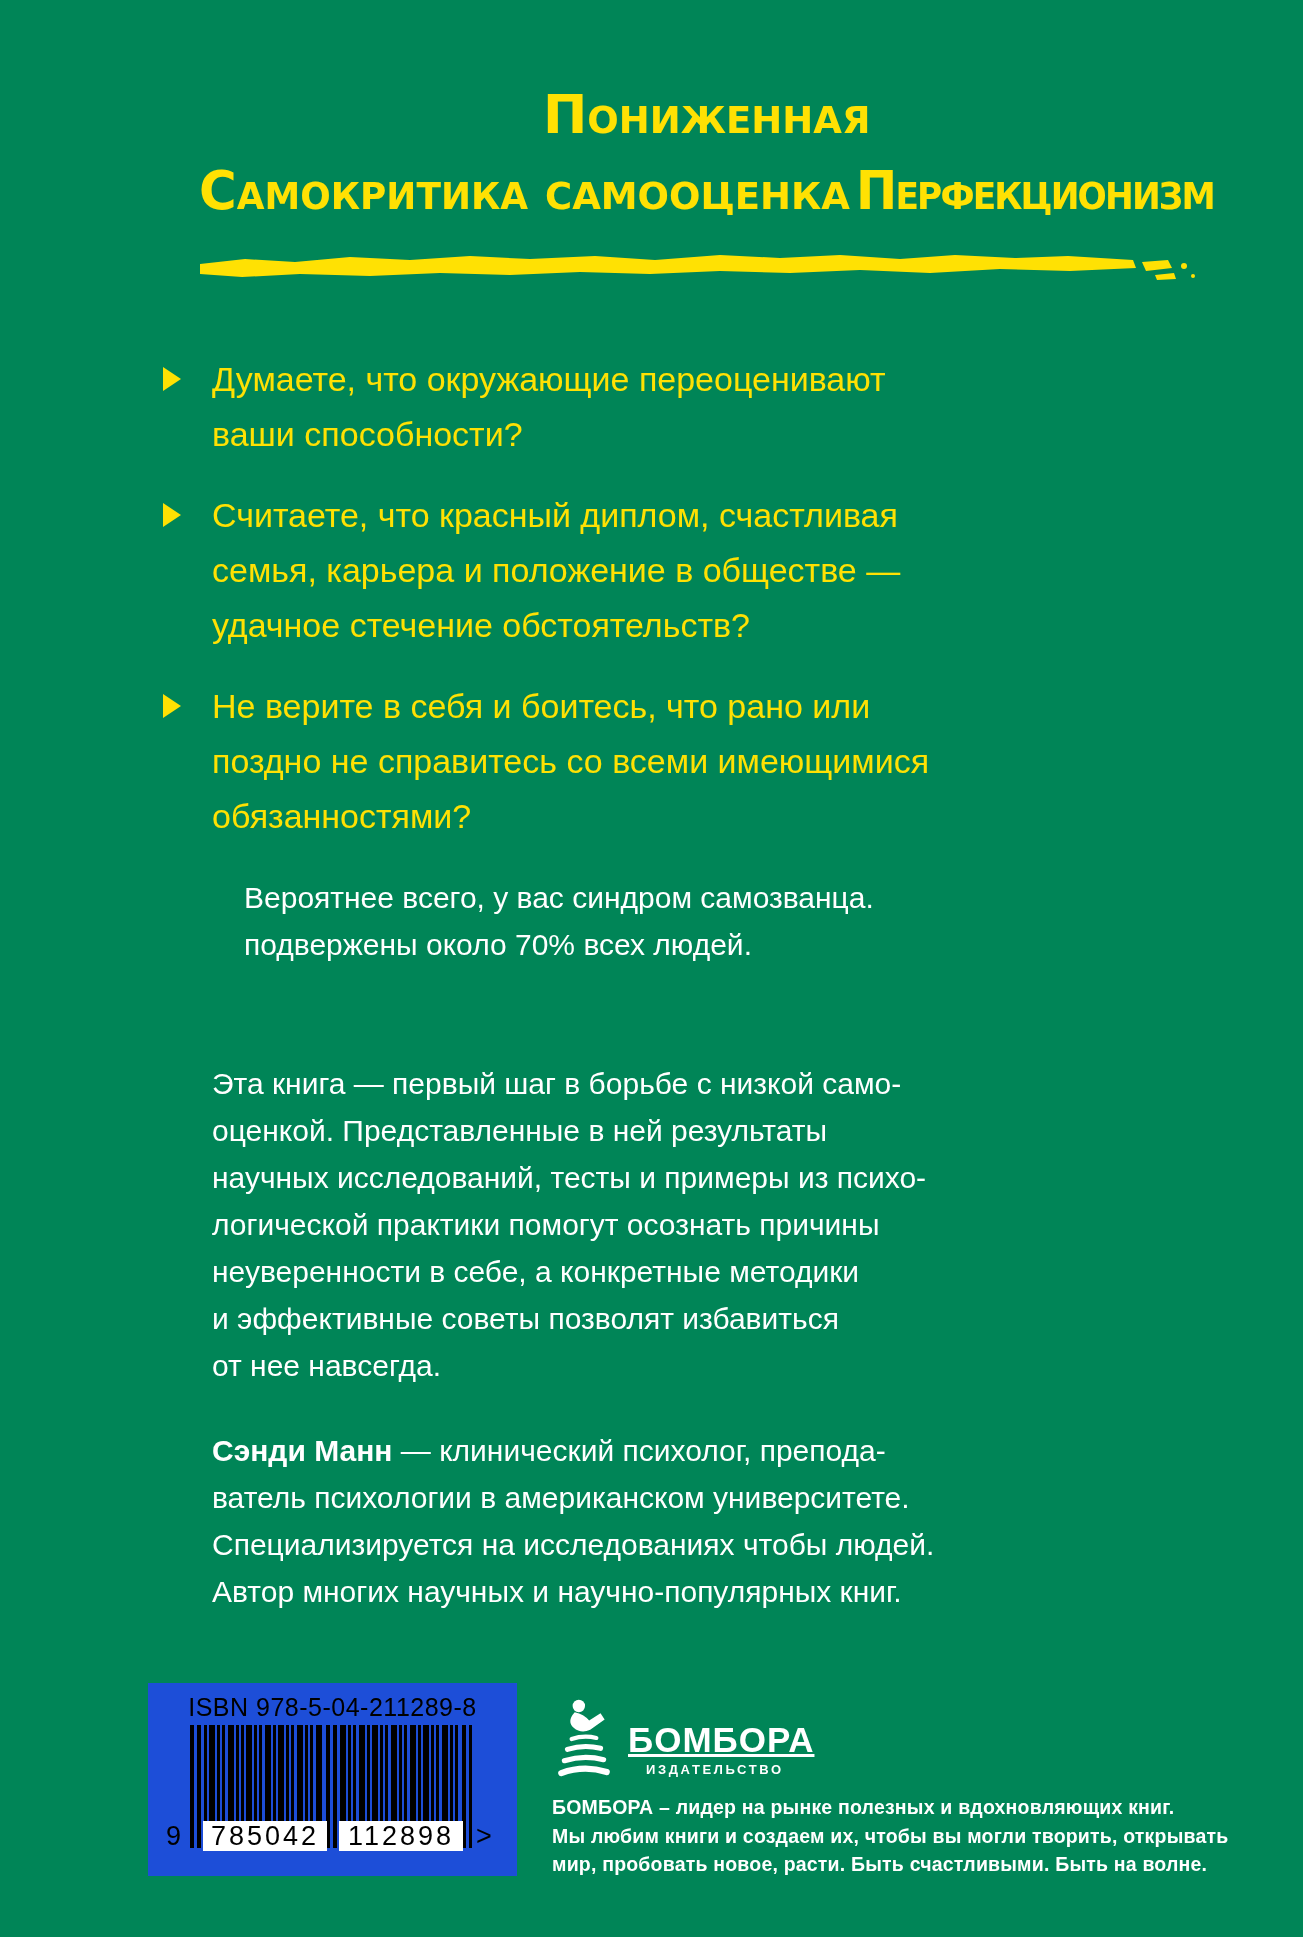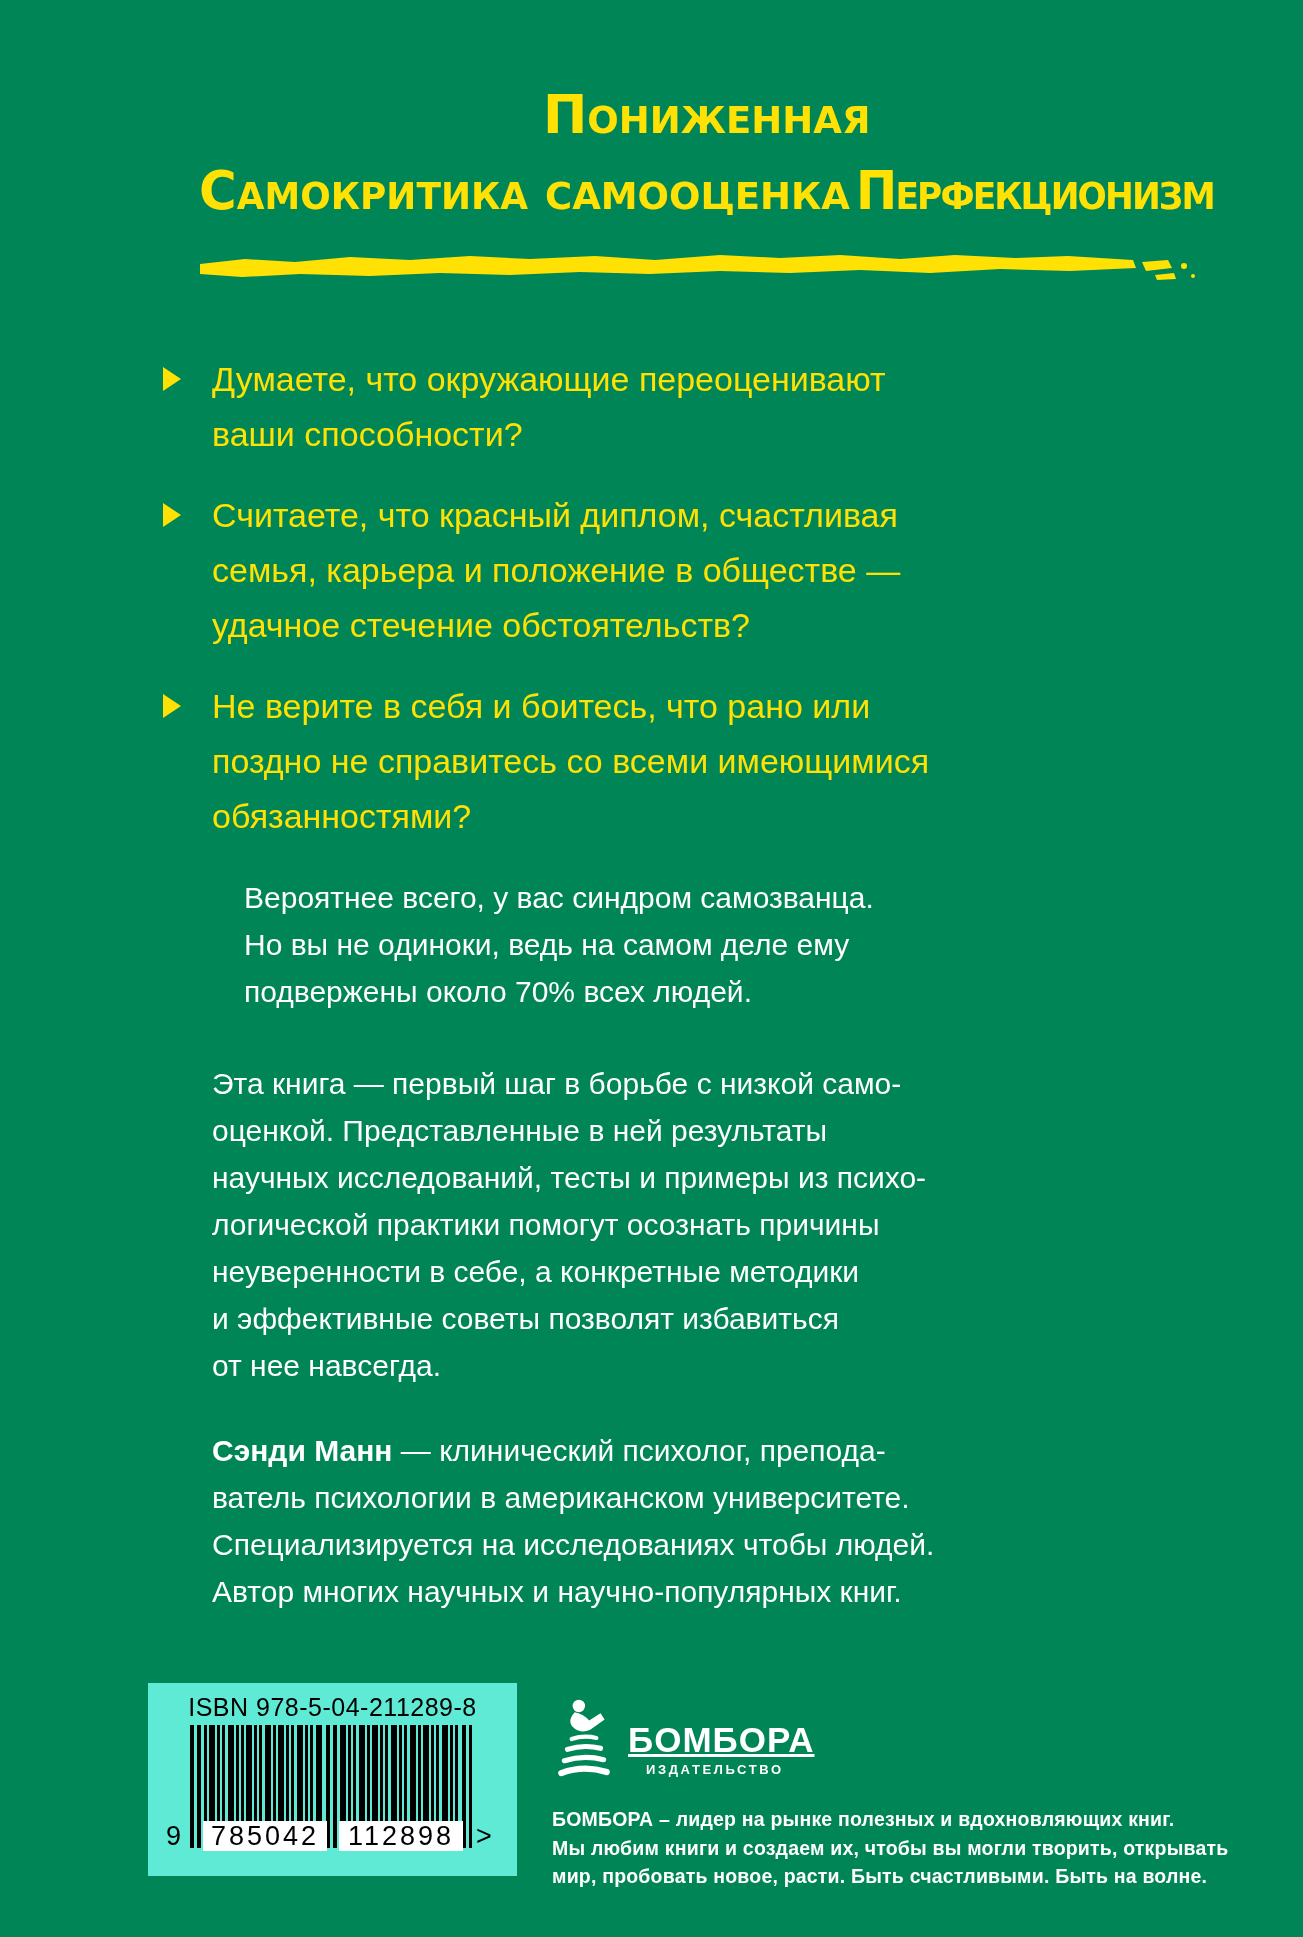--- a/index.html
+++ b/index.html
@@ -34,21 +34,21 @@
   .btext { margin-left:31px; color:#FFE103; font-size:34px; line-height:55px; }
   
   .para { position:absolute; left:212px; color:#FFFFFF; font-size:30px; line-height:47px; }
   .para-1 { top:874px;margin-left:32px; }
   .para-2 { top:1060px; }
   .para-author { top:1427px; }
   .para-author b { font-weight:700; }
   
   .isbn-box {
     position:absolute; left:148px; top:1683px; width:369px; height:193px;
-    background:#5eead4; color:#000;
+    background:#1d4ed8; color:#000;
   }
   .isbn-label {
     position:absolute; top:10px; left:0; right:0; text-align:center;
     font-size:25px; letter-spacing:.5px; white-space:nowrap;
   }
   .barcode { position:absolute; left:42px; top:42px; width:282px; height:123px; }
   .barcode svg { position:absolute; left:0; top:0; width:282px; height:123px; }
   .bc-digit {
     position:absolute; top:96px; font-size:27px; line-height:30px;
     background:#FFFFFF; padding:0 2px; white-space:nowrap;
@@ -64,21 +64,20 @@
     font-weight:700; font-size:35px; letter-spacing:1px; line-height:1; white-space:nowrap;text-decoration:underline;
   }
   .brand-sub {
     position:absolute; left:78px; top:66px; color:#fff;
     font-weight:700; font-size:13px; letter-spacing:2.6px; white-space:nowrap;padding-left:16px;
   }
   .tagline {
     position:absolute; left:552px; top:1793px; color:#FFFFFF;
     font-size:19.5px; line-height:28.5px; font-weight:700; letter-spacing:.2px;
     white-space:nowrap;
-    margin-top:12px;
   }
 </style>
 </head>
 <body>
 
 <div class="page">
 
   <div class="kw kw-left">Самокритика</div>
   <div class="kw kw-c1">Пониженная</div>
   <div class="kw kw-c2">самооценка</div>
@@ -116,21 +115,20 @@
       <div class="btext">
         <div>Не верите в себя и боитесь, что рано или</div>
         <div>поздно не справитесь со всеми имеющимися</div>
         <div>обязанностями?</div>
       </div>
     </li>
   </ul>
 
   <div class="para para-1">
     <div>Вероятнее всего, у вас синдром самозванца.</div>
-    <div>Но вы не одиноки, ведь на самом деле ему</div>
     <div>подвержены около 70% всех людей.</div>
   </div>
 
   <div class="para para-2">
     <div>Эта книга — первый шаг в борьбе с низкой само-</div>
     <div>оценкой. Представленные в ней результаты</div>
     <div>научных исследований, тесты и примеры из психо-</div>
     <div>логической практики помогут осознать причины</div>
     <div>неуверенности в себе, а конкретные методики</div>
     <div>и эффективные советы позволят избавиться</div>

